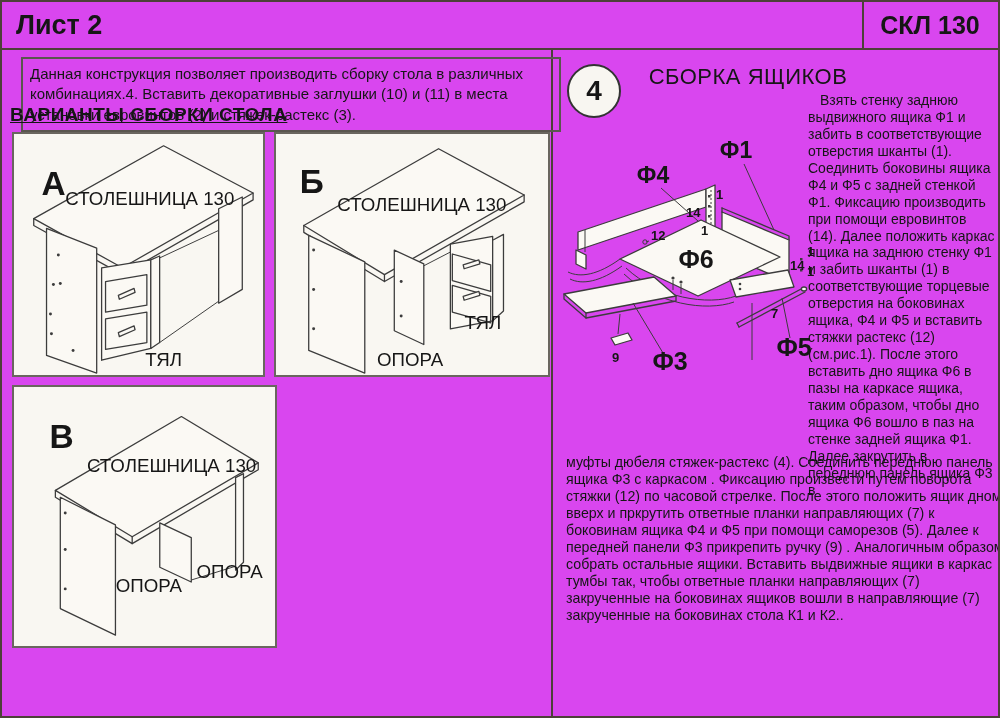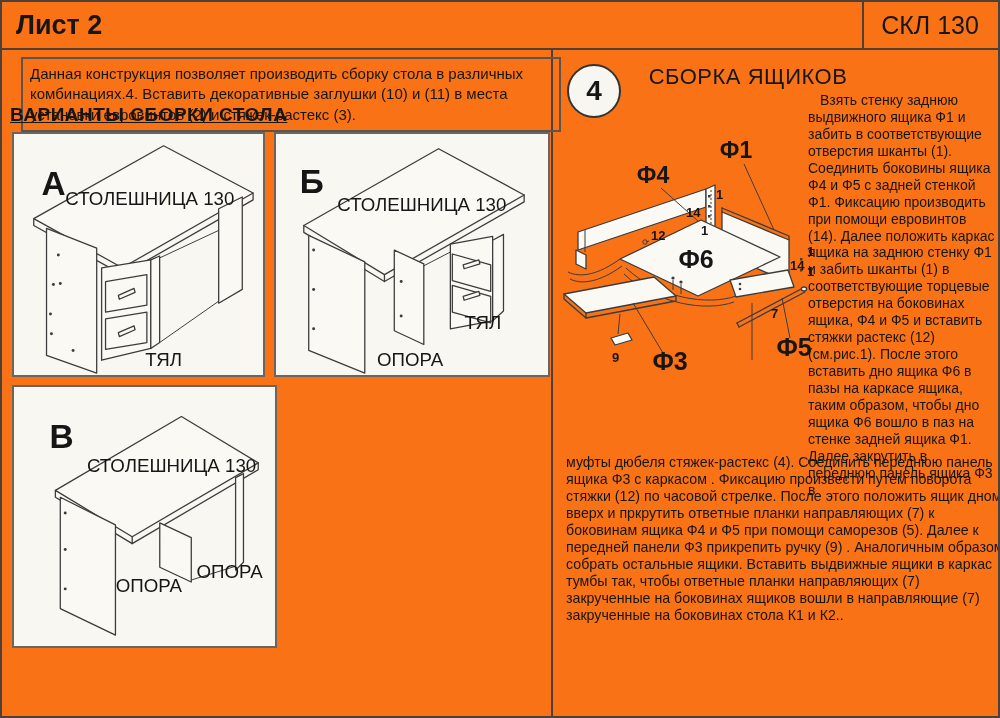--- a/index.html
+++ b/index.html
@@ -1,24 +1,24 @@
 <!DOCTYPE html>
 <html><head>
 <meta charset="utf-8">
 <style>
   html,body{margin:0;padding:0;background:#e9e7e2;}
-  .page{position:relative;width:1000px;height:718px;background:#f97316;
+  .page{position:relative;width:1000px;height:718px;background:#d946ef;
         font-family:"Liberation Sans",sans-serif;color:#161616;overflow:hidden;
         border:2px solid #4d4039;box-sizing:border-box;}
   .abs{position:absolute;}
   .sheet-title{left:14px;top:8px;font-size:27px;font-weight:bold;}
   .hline{height:2px;background:#4d4039;}
   .vline{width:2px;background:#4d4039;}
   .code-box{left:860px;top:0;width:136px;height:46px;text-align:center;
-            line-height:46px;font-size:25px;font-weight:normal;}
+            line-height:46px;font-size:25px;font-weight:bold;}
   .intro-box{left:19px;top:55px;width:522px;border:2px solid #5a564f;
              padding:5px 7px;font-size:15px;line-height:1.35;}
   .variants-heading{left:8px;top:102px;width:538px;
                     font-size:19px;font-weight:bold;letter-spacing:.5px;text-decoration:underline;}
   .desk-box{border:2px solid #6a665f;background:#f9f7f2;box-sizing:border-box;}
   .box-a{left:10px;top:130px;width:253px;height:245px;}
   .box-b{left:272px;top:130px;width:276px;height:245px;}
   .box-v{left:10px;top:383px;width:265px;height:263px;}
   .note{left:290px;top:488px;width:256px;font-size:14.5px;line-height:1.5;}
   .main-divider{left:549px;top:46px;height:672px;}

